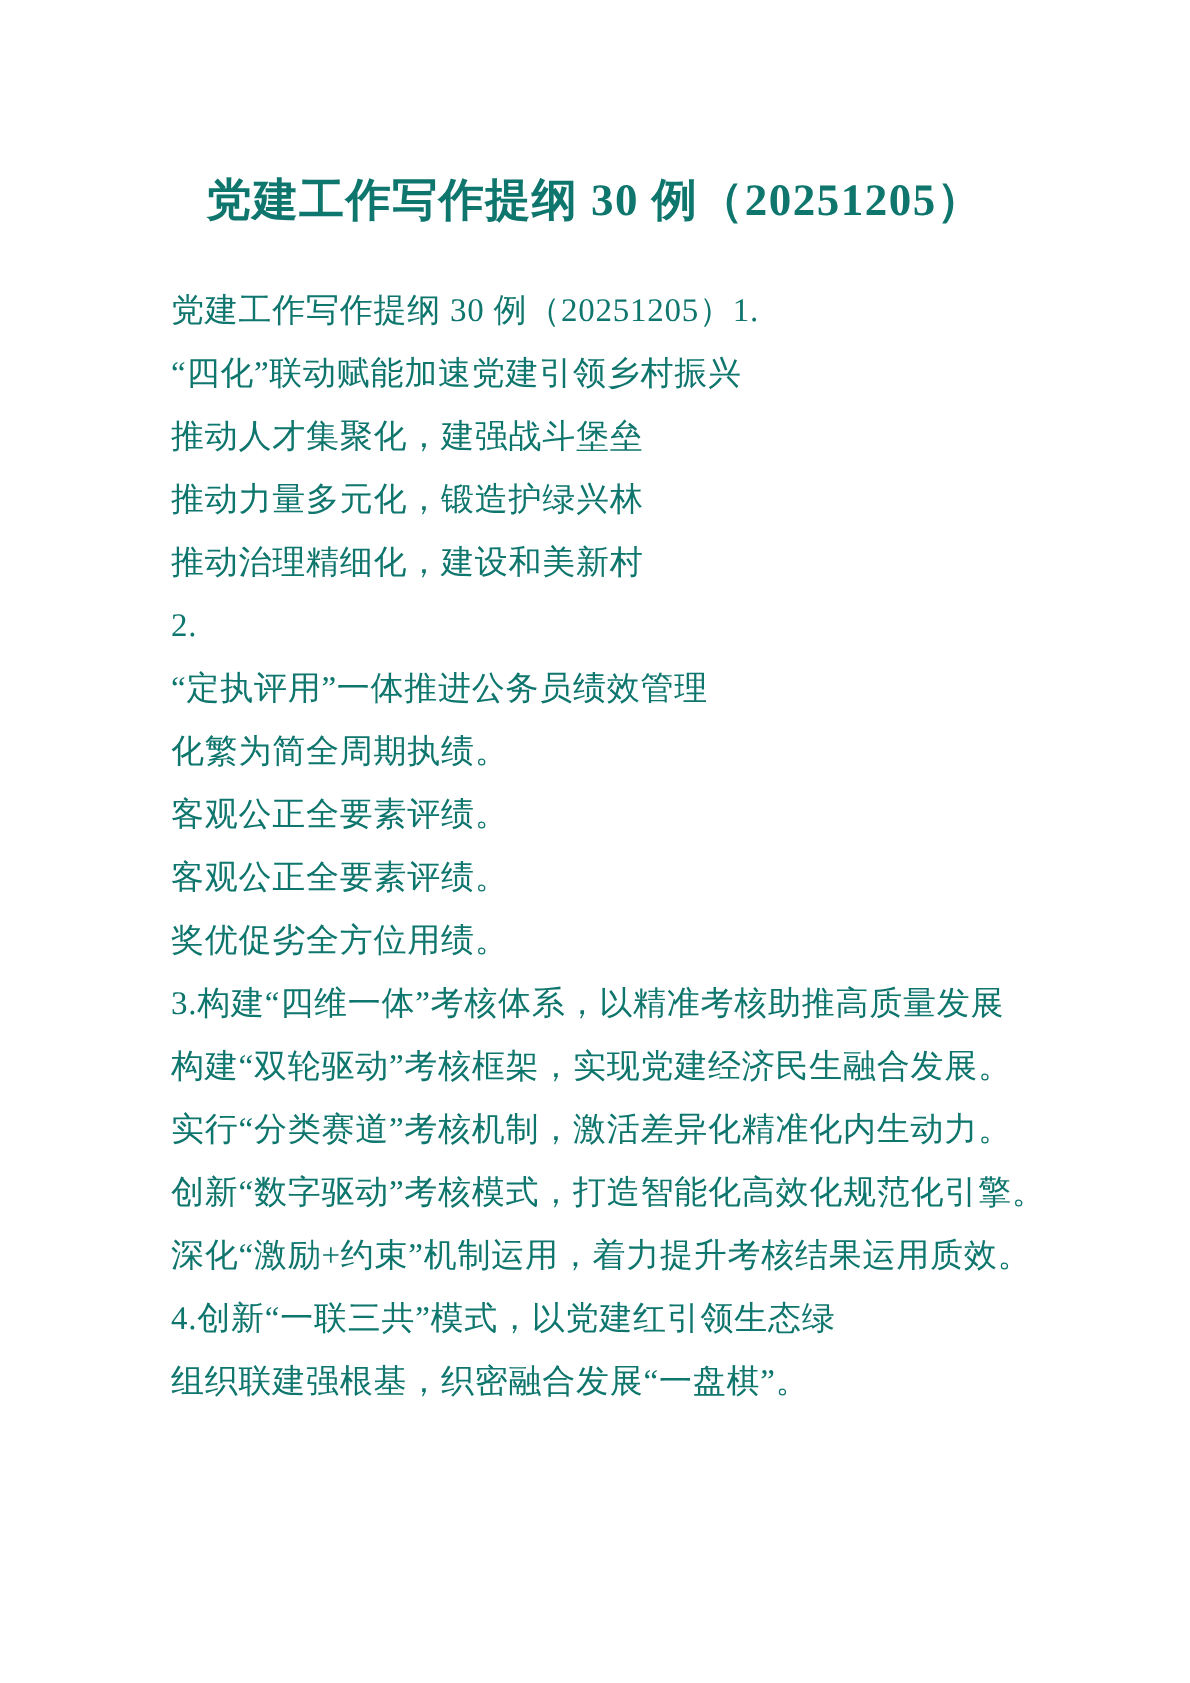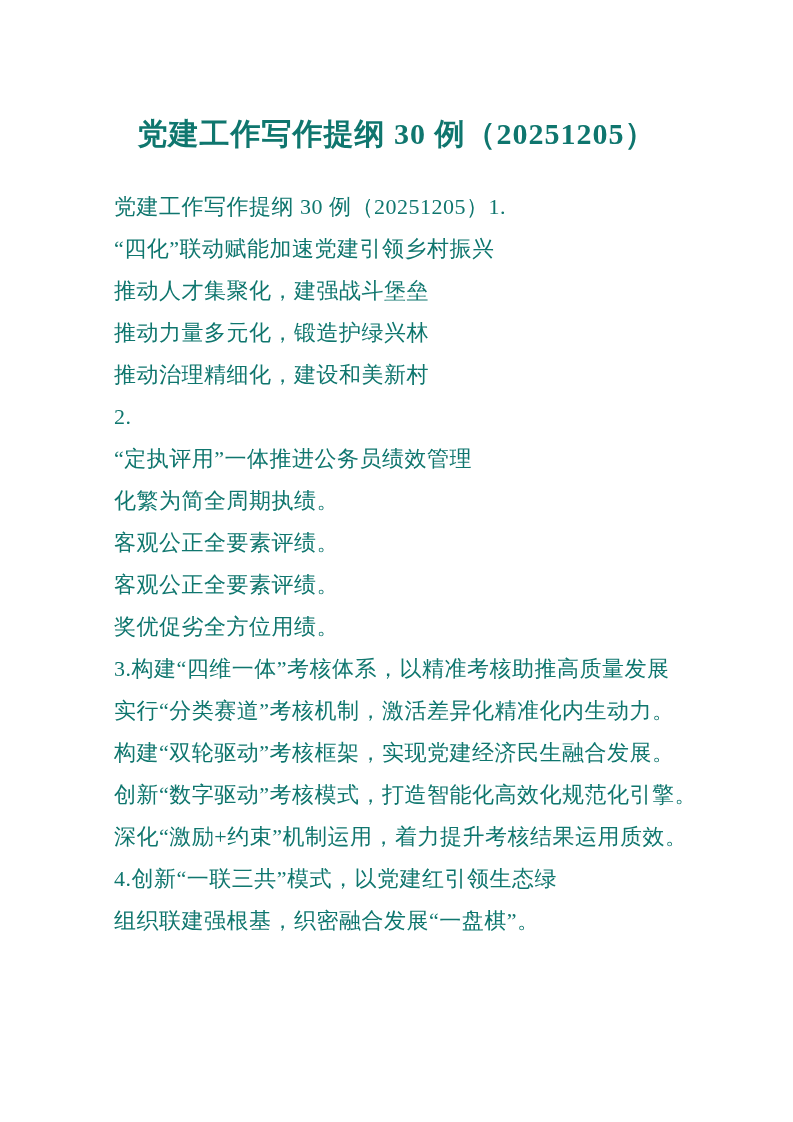--- a/index.html
+++ b/index.html
@@ -53,20 +53,20 @@
       <p class="line">推动人才集聚化，建强战斗堡垒</p>
       <p class="line">推动力量多元化，锻造护绿兴林</p>
       <p class="line">推动治理精细化，建设和美新村</p>
       <p class="line">2.</p>
       <p class="line">“定执评用”一体推进公务员绩效管理</p>
       <p class="line">化繁为简全周期执绩。</p>
       <p class="line">客观公正全要素评绩。</p>
       <p class="line">客观公正全要素评绩。</p>
       <p class="line">奖优促劣全方位用绩。</p>
       <p class="line">3.构建“四维一体”考核体系，以精准考核助推高质量发展</p>
+      <p class="line">构建“双轮驱动”考核框架，实现党建经济民生融合发展。</p>
       <p class="line">实行“分类赛道”考核机制，激活差异化精准化内生动力。</p>
-      <p class="line">构建“双轮驱动”考核框架，实现党建经济民生融合发展。</p>
       <p class="line">创新“数字驱动”考核模式，打造智能化高效化规范化引擎。</p>
       <p class="line">深化“激励+约束”机制运用，着力提升考核结果运用质效。</p>
       <p class="line">4.创新“一联三共”模式，以党建红引领生态绿</p>
       <p class="line">组织联建强根基，织密融合发展“一盘棋”。</p>
     </div>
 </div>
 
 </body></html>

